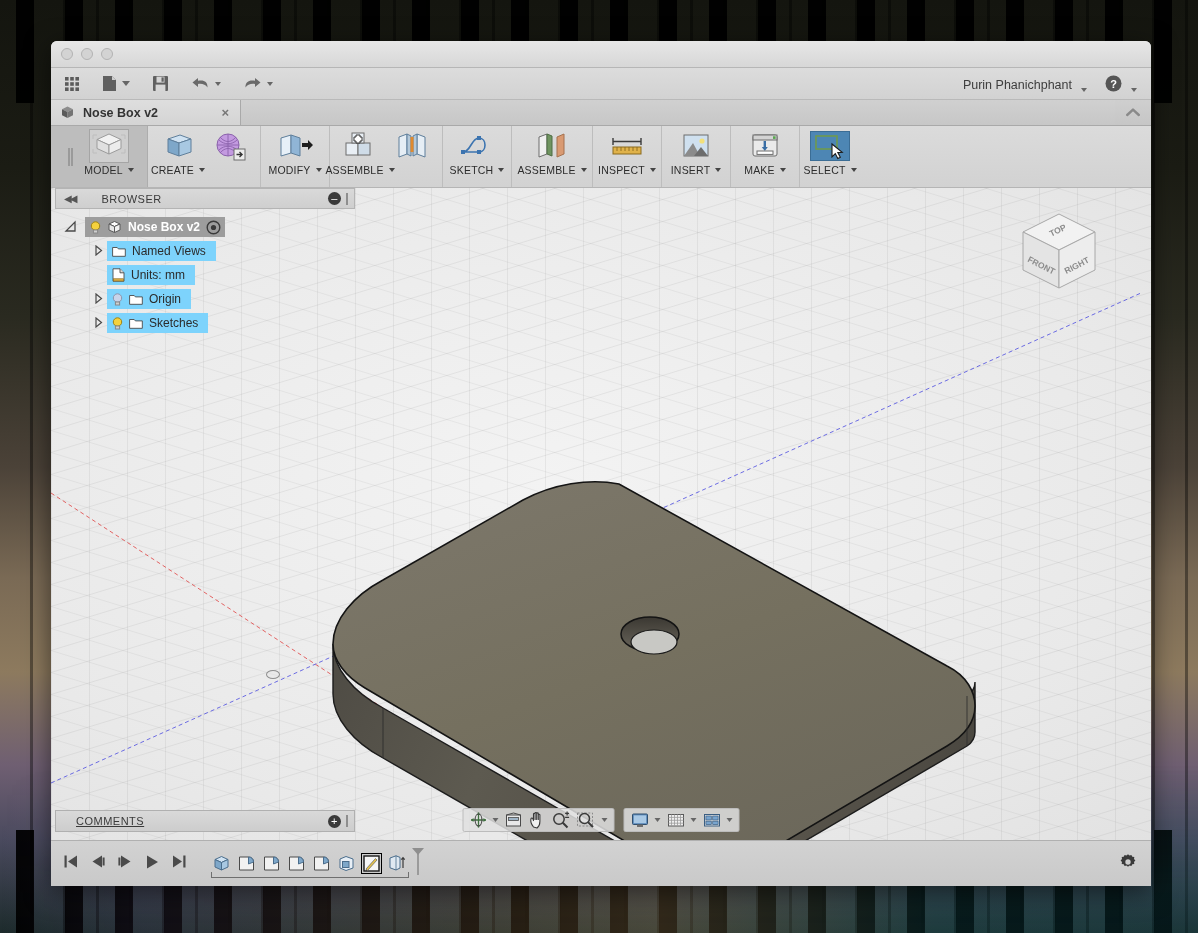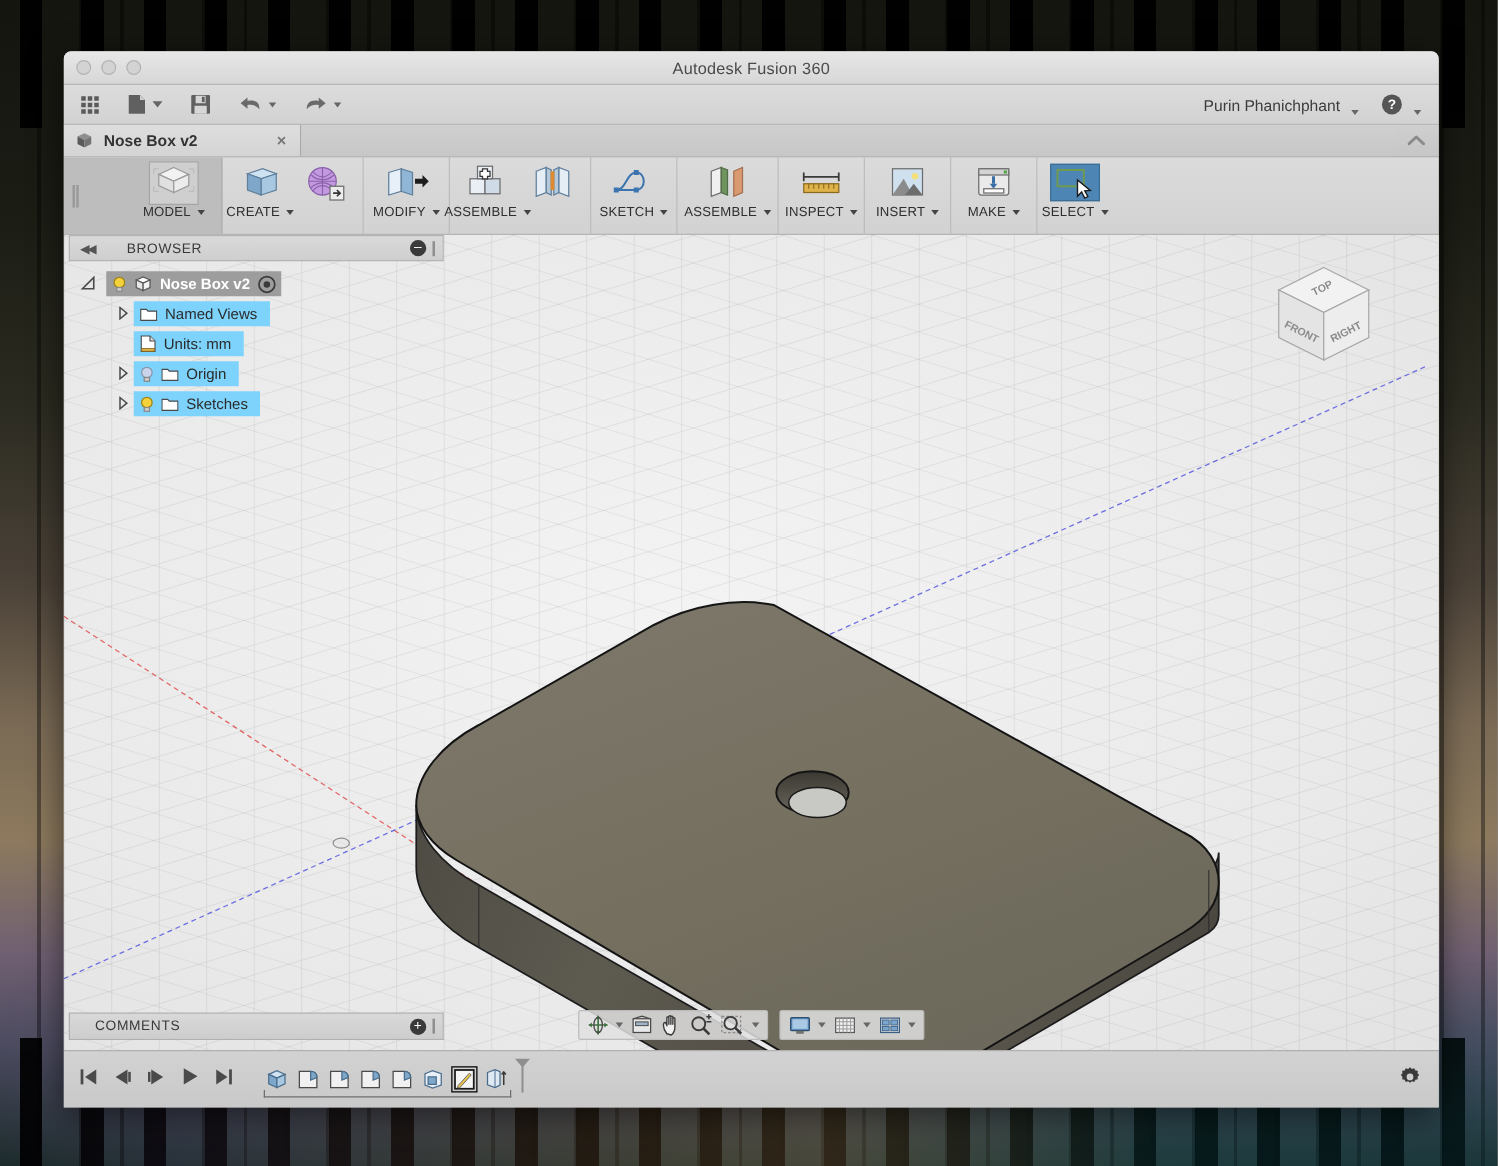--- a/index.html
+++ b/index.html
@@ -132,21 +132,21 @@
     display: flex; align-items: stretch; position: relative; z-index: 5;
   }
   .ribbon-grip { width: 12px; display:flex;align-items:center;justify-content:center; }
   .ribbon-grip i { display:block; width:2px; height:18px; background:#9a9a9a;
                    box-shadow: 3px 0 0 #9a9a9a; }
   .rib-group {
     display:flex; align-items:stretch;
     border-right: 1px solid #bdbdbd;
     padding: 0 4px;
   }
-  .rib-group.workspace { background:#bdbdbd; border-right:1px solid #adadad; padding-left:2px;gap:40px;}
+  .rib-group.workspace { background:#bdbdbd; border-right:1px solid #adadad; padding-left:12px;}
   .rib-item {
     width: 52px; display:flex; flex-direction:column; align-items:center;
     justify-content:flex-start; padding-top:5px; cursor:default;
   }
   .rib-item.wide { width: 60px; }
   .rib-icon { height: 30px; display:flex; align-items:center; justify-content:center; }
   .rib-label {
     font-size: 10.5px; color:#2d2d2d; margin-top:3px;
     display:flex; align-items:center; gap:3px; white-space:nowrap;
     letter-spacing: .2px;
@@ -202,21 +202,21 @@
   .tree-pill.root { background:#9d9d9d; color:#fff; font-weight:bold; padding-right:4px; }
   .bulb { width:11px;height:13px; display:block; }
   .folder { width:14px;height:12px; display:block; }
 
   
   #comments-bar {
     position:absolute; left:4px; bottom:8px; width:300px; height:22px;
     background: linear-gradient(180deg,#d9d9d9,#cdcdcd);
     border:1px solid #b0b0b0;
     display:flex; align-items:center; padding:0 4px;
-    font-size:11px; color:#3a3a3a; letter-spacing:.5px;
+    font-size:11px; color:#3a3a3a; letter-spacing:.5px;text-decoration:underline;
   }
   #comments-bar .cb-title { margin-left:16px; }
 
   
   #navbar {
     position:absolute; left:50%; transform:translateX(-50%); bottom:8px;
     display:flex; align-items:center; gap:9px;
   }
   .nav-group { display:flex; align-items:center; gap:2px;
                background:rgba(225,225,225,0.85); border:1px solid #bcbcbc;
@@ -251,21 +251,20 @@
 </div>
 
 <div id="app-window">
 
   <div id="title-bar">
     <div class="traffic-lights">
       <div class="traffic"></div>
       <div class="traffic"></div>
       <div class="traffic"></div>
     </div>
-    <div id="window-title">Autodesk Fusion 360</div>
   </div>
 
   <div id="app-toolbar">
     <div class="tb-btn">
       <svg width="16" height="16" viewBox="0 0 16 16">
         <g fill="#5b5b5b">
           <rect x="1" y="1" width="3.6" height="3.6"></rect>
             <rect x="6.2" y="1" width="3.6" height="3.6"></rect>
             <rect x="11.4" y="1" width="3.6" height="3.6"></rect>
           <rect x="1" y="6.2" width="3.6" height="3.6"></rect>

